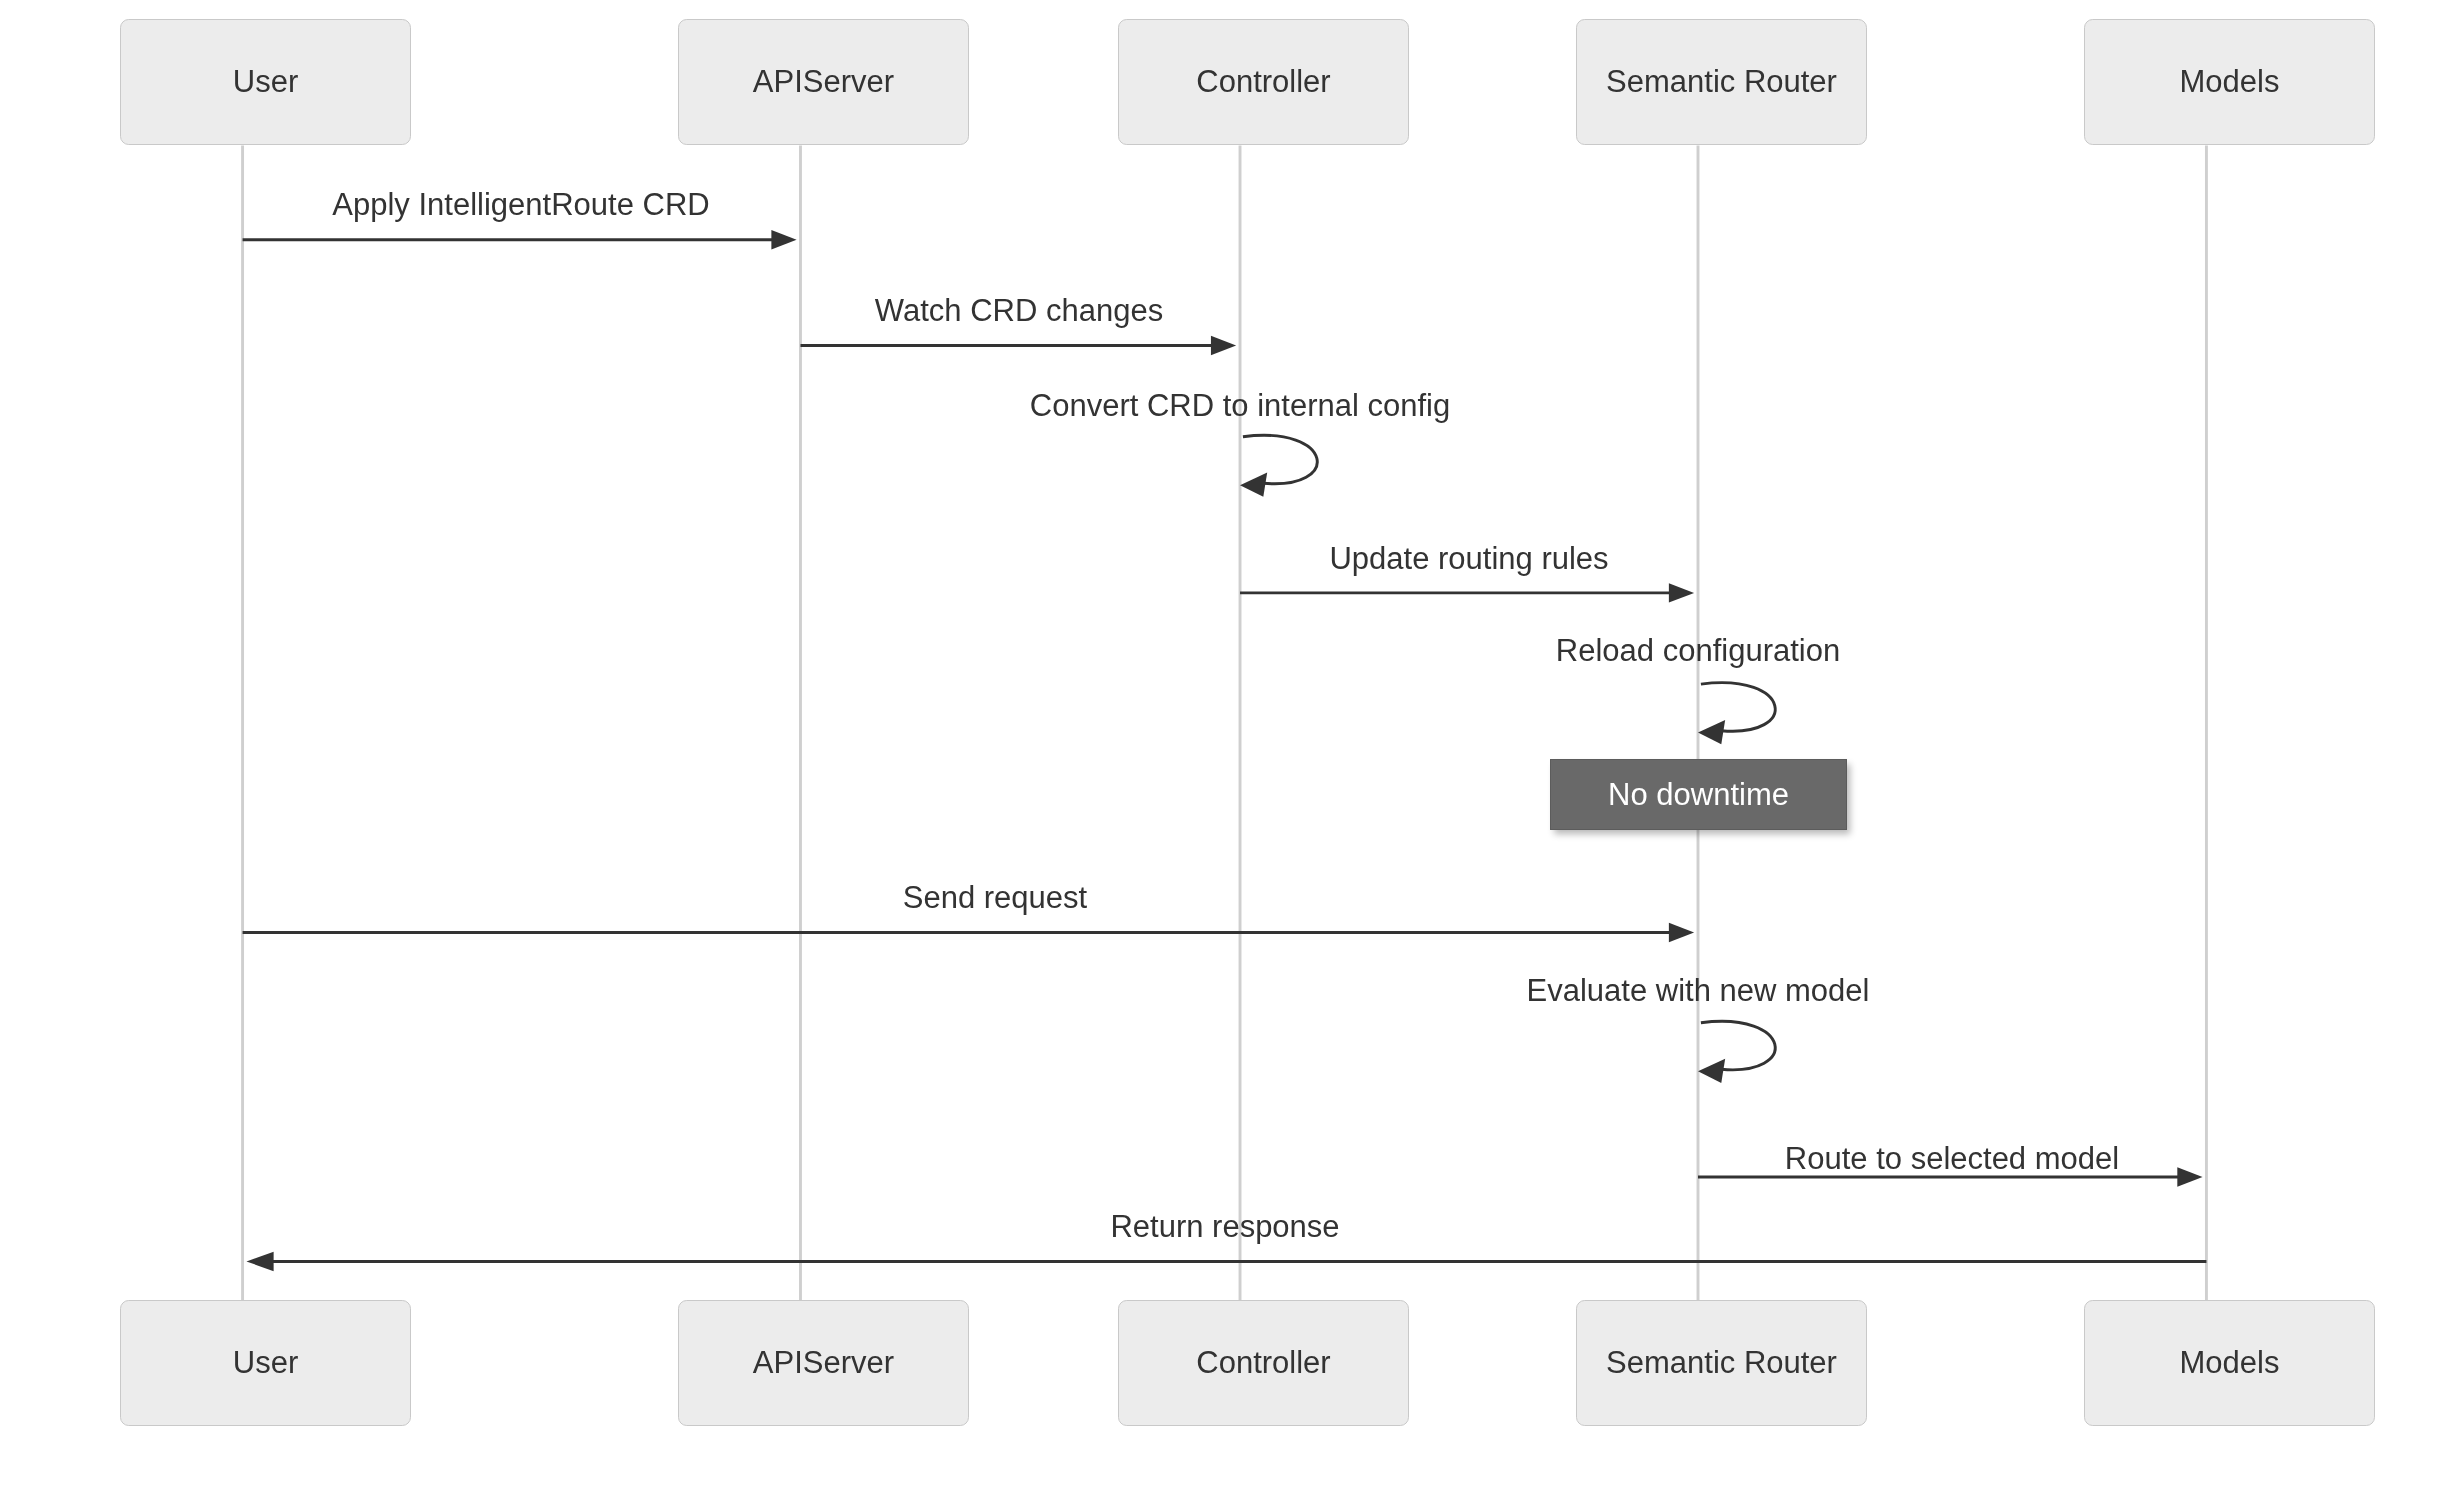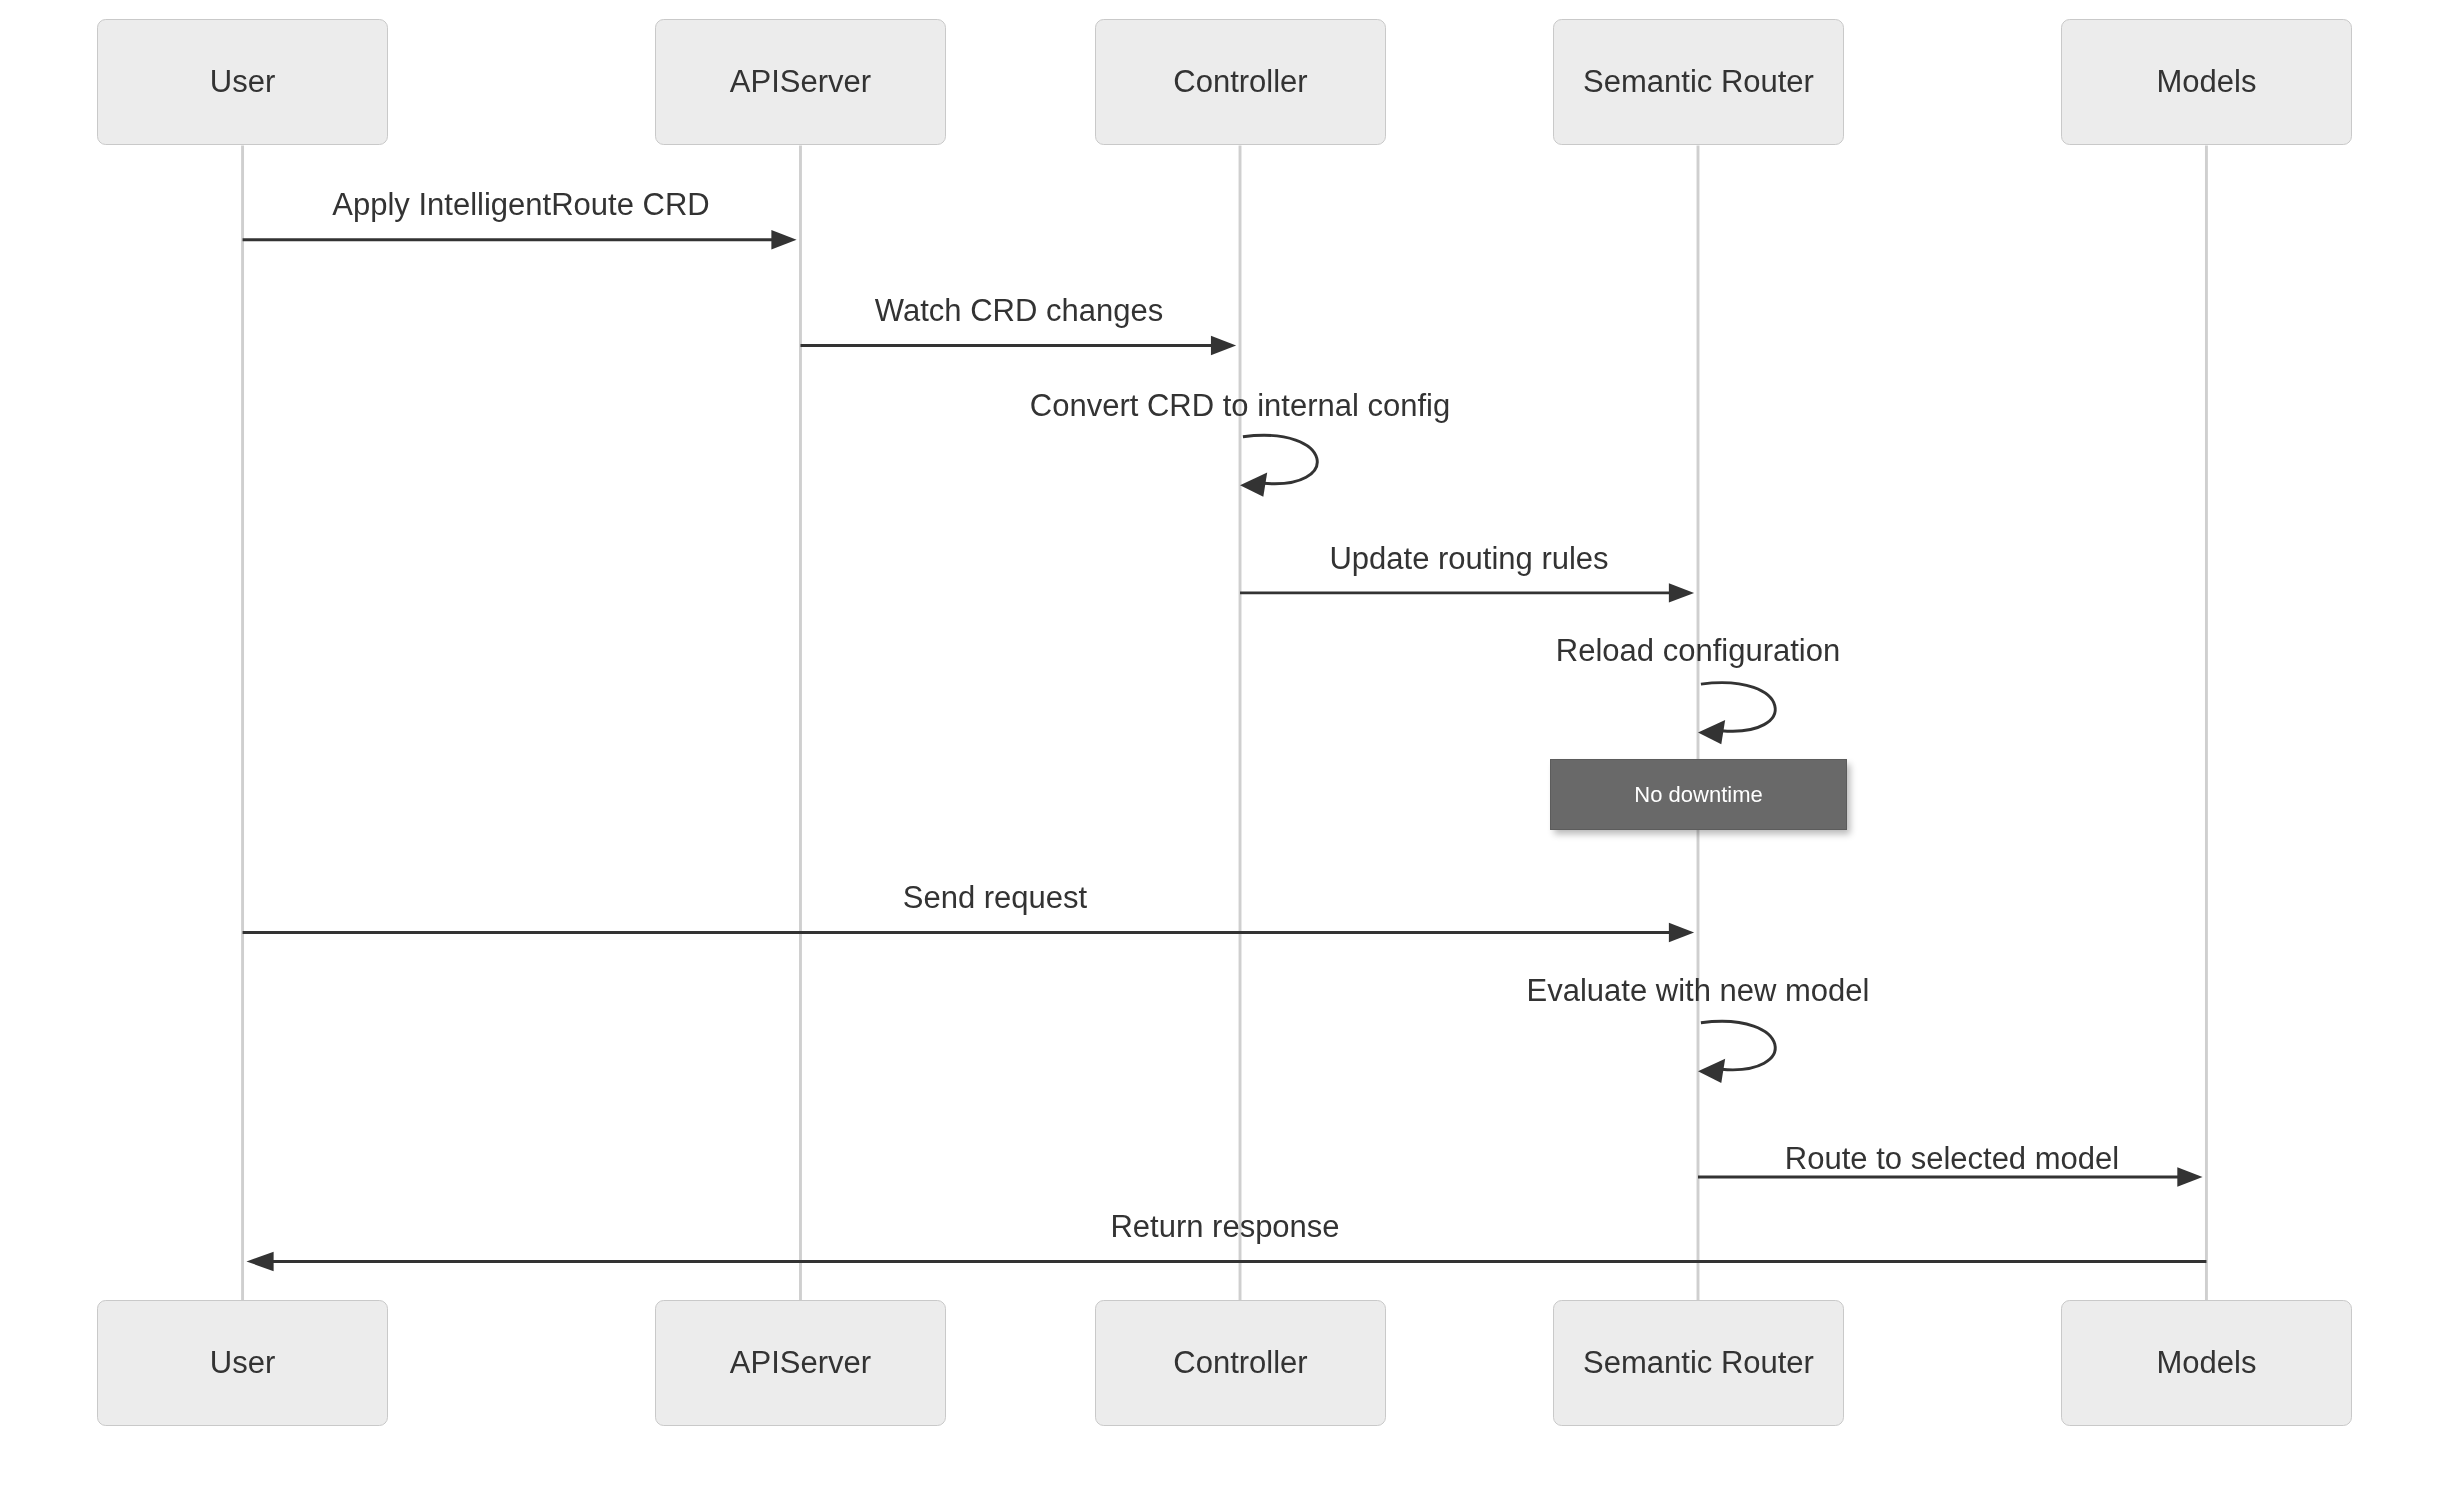--- a/index.html
+++ b/index.html
@@ -27,20 +27,21 @@
     height: 126px;
     background: #ececec;
     border: 1.9px solid #c9c9c9;
     border-radius: 8.7px;
     box-sizing: border-box;
     display: flex;
     align-items: center;
     justify-content: center;
     font-size: 31px;
     color: #333333;
+    margin-left: 23px;
   }
   .msg-label {
     position: absolute;
     transform: translateX(-50%);
     font-size: 31px;
     line-height: 39px;
     white-space: nowrap;
     color: #333333;
   }
   .note-box {
@@ -48,21 +49,21 @@
     left: 1550px;
     top: 759px;
     width: 297px;
     height: 71px;
     background: #696969;
     border: 1.9px solid #5c5c5c;
     box-sizing: border-box;
     display: flex;
     align-items: center;
     justify-content: center;
-    font-size: 22px;
+    font-size: 31px;
     color: #ffffff;
     box-shadow: 3.9px 4.9px 6.8px rgba(0,0,0,0.28);
   }
 </style>
 </head>
 <body>
 
 <div class="canvas">
 
   <svg class="diagram-svg" width="2449" height="1506" viewBox="0 0 2524 1552">

